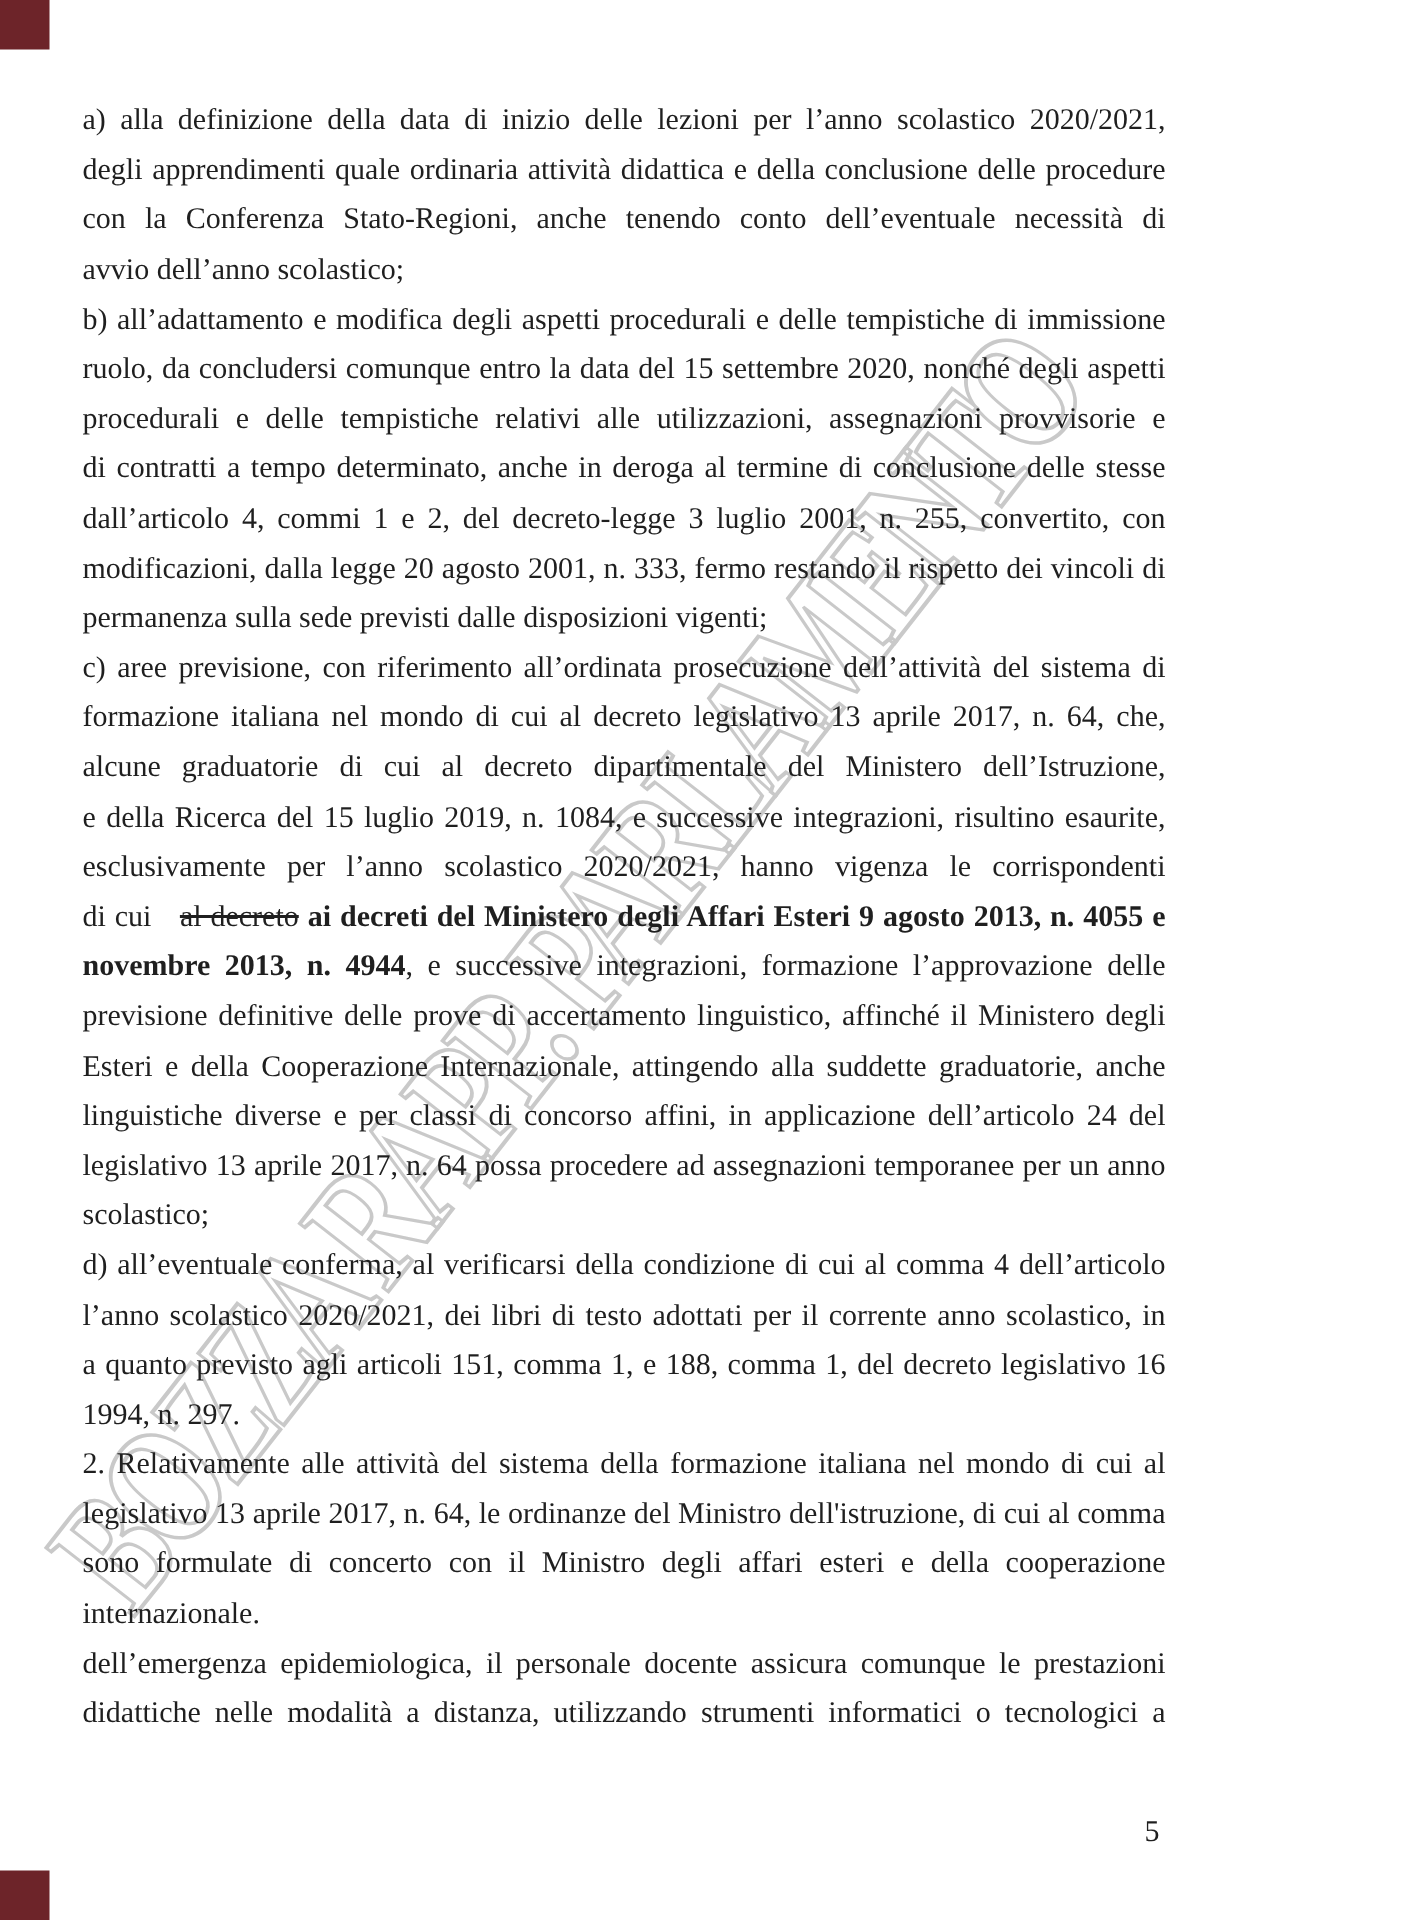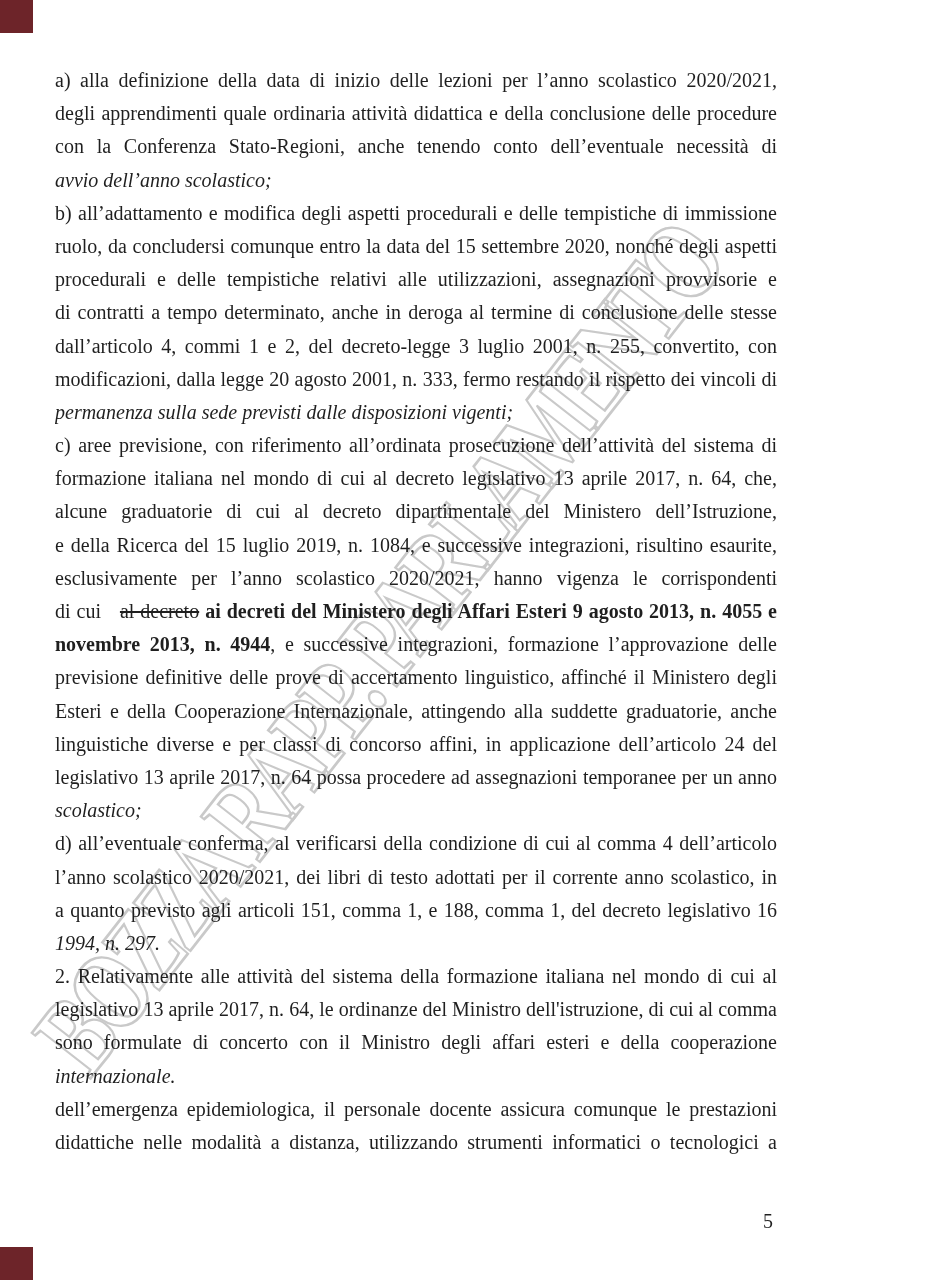--- a/index.html
+++ b/index.html
@@ -47,21 +47,20 @@
   .paragraph { margin: 0; }
   .line {
     height: 33.2px;
     line-height: 33.2px;
     text-align: justify;
     text-align-last: justify;
     overflow: hidden;
   }
   .line.final {
     text-align-last: left;
-    font-style: italic;
   }
   .seg-normal { font-weight: 400; }
   .seg-bold { font-weight: 700; }
   .seg-bold-strike {
     font-weight: 400;
     text-decoration: line-through;
     text-decoration-thickness: 1.5px;
     margin-left: 13px;
   }
   .page-number {

